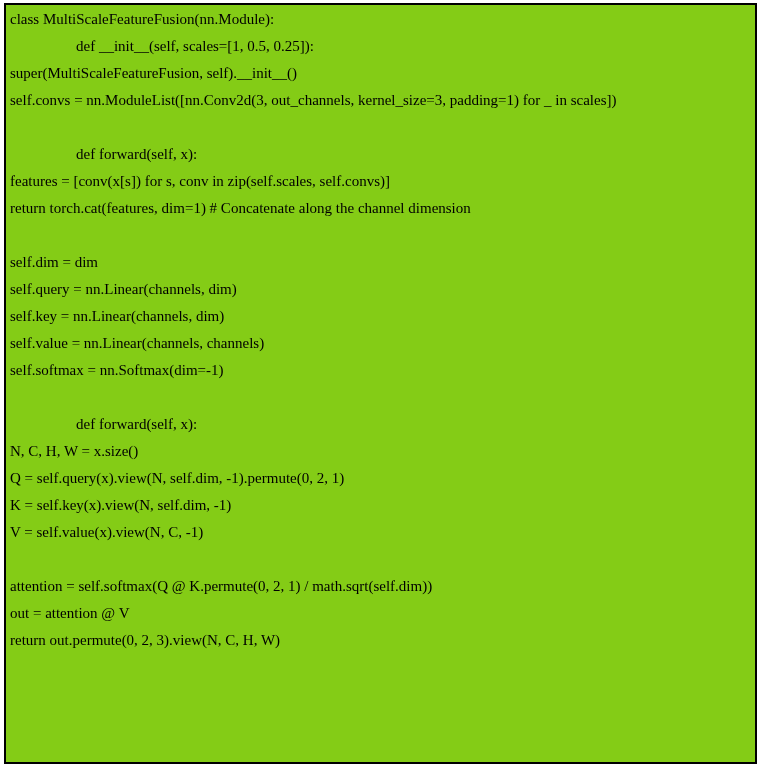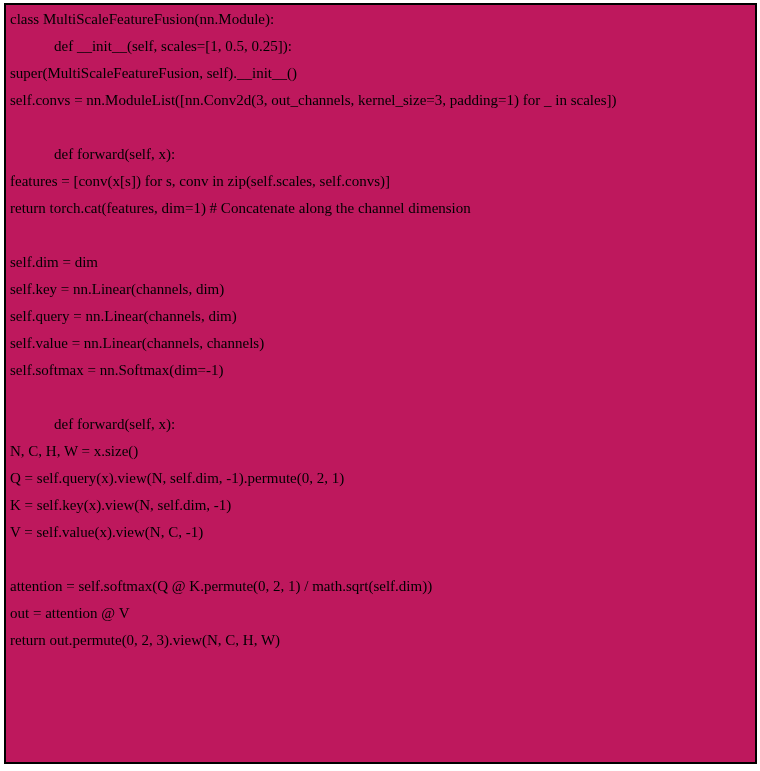--- a/index.html
+++ b/index.html
@@ -11,55 +11,55 @@
     overflow: hidden;
   }
   .code-panel {
     position: absolute;
     left: 4px;
     top: 3px;
     width: 753px;
     height: 761px;
     box-sizing: border-box;
     border: 2px solid #000000;
-    background: #be185d;
+    background: #84cc16;
     overflow: hidden;
   }
   .code-lines {
     padding-top: 1px;
     font-family: "Liberation Serif", "DejaVu Serif", serif;
     font-size: 15px;
     color: #000000;
   }
   .code-line {
     height: 27px;
     line-height: 27px;
     white-space: pre;
     padding-left: 4px;
   }
-  .code-line.indent-1 { padding-left: 48px; }
+  .code-line.indent-1 { padding-left: 27px; margin-left: 43px; }
   .code-line.indent-2 { }
 </style>
 </head>
 <body>
 
 <div class="code-panel">
   <div class="code-lines">
       <div class="code-line indent-0">class MultiScaleFeatureFusion(nn.Module):</div>
       <div class="code-line indent-1">def __init__(self, scales=[1, 0.5, 0.25]):</div>
       <div class="code-line indent-2">super(MultiScaleFeatureFusion, self).__init__()</div>
       <div class="code-line indent-2">self.convs = nn.ModuleList([nn.Conv2d(3, out_channels, kernel_size=3, padding=1) for _ in scales])</div>
       <div class="code-line indent-0"></div>
       <div class="code-line indent-1">def forward(self, x):</div>
       <div class="code-line indent-2">features = [conv(x[s]) for s, conv in zip(self.scales, self.convs)]</div>
       <div class="code-line indent-2">return torch.cat(features, dim=1) # Concatenate along the channel dimension</div>
       <div class="code-line indent-0"></div>
       <div class="code-line indent-2">self.dim = dim</div>
+      <div class="code-line indent-2">self.query = nn.Linear(channels, dim)</div>
       <div class="code-line indent-2">self.key = nn.Linear(channels, dim)</div>
-      <div class="code-line indent-2">self.query = nn.Linear(channels, dim)</div>
       <div class="code-line indent-2">self.value = nn.Linear(channels, channels)</div>
       <div class="code-line indent-2">self.softmax = nn.Softmax(dim=-1)</div>
       <div class="code-line indent-0"></div>
       <div class="code-line indent-1">def forward(self, x):</div>
       <div class="code-line indent-2">N, C, H, W = x.size()</div>
       <div class="code-line indent-2">Q = self.query(x).view(N, self.dim, -1).permute(0, 2, 1)</div>
       <div class="code-line indent-2">K = self.key(x).view(N, self.dim, -1)</div>
       <div class="code-line indent-2">V = self.value(x).view(N, C, -1)</div>
       <div class="code-line indent-0"></div>
       <div class="code-line indent-2">attention = self.softmax(Q @ K.permute(0, 2, 1) / math.sqrt(self.dim))</div>

